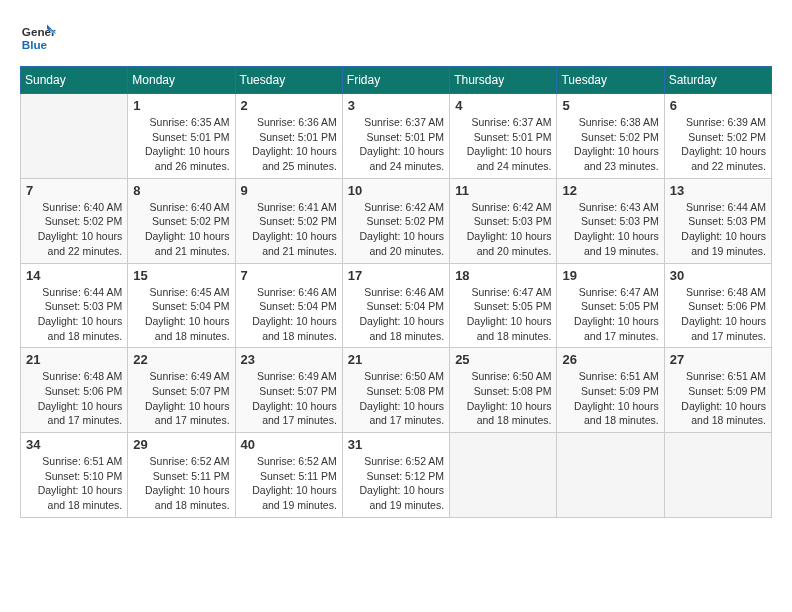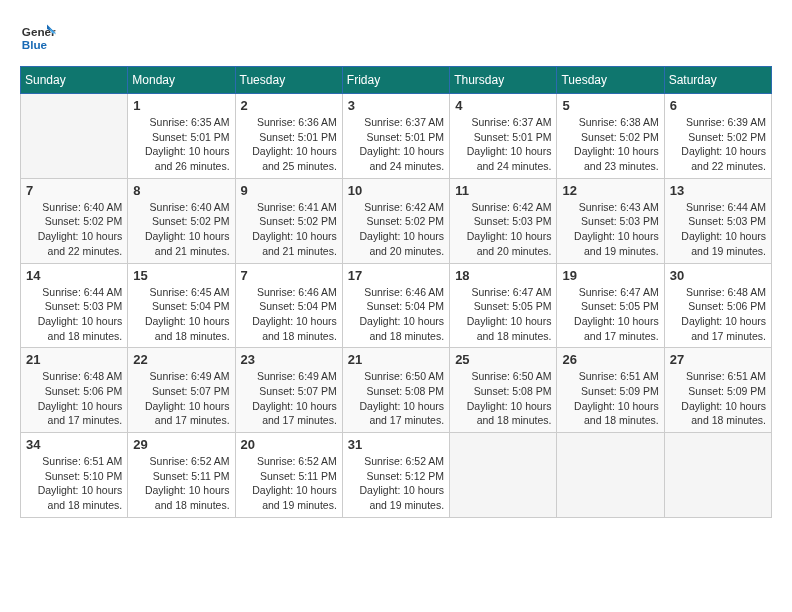--- a/index.html
+++ b/index.html
@@ -230,21 +230,21 @@
       <tr>
         <td>
           <div class="day-num">34</div>
           <div class="day-info">Sunrise: 6:51 AM<br>Sunset: 5:10 PM<br>Daylight: 10 hours and 18 minutes.</div>
         </td>
         <td>
           <div class="day-num">29</div>
           <div class="day-info">Sunrise: 6:52 AM<br>Sunset: 5:11 PM<br>Daylight: 10 hours and 18 minutes.</div>
         </td>
         <td>
-          <div class="day-num">20</div>
+          <div class="day-num">40</div>
           <div class="day-info">Sunrise: 6:52 AM<br>Sunset: 5:11 PM<br>Daylight: 10 hours and 19 minutes.</div>
         </td>
         <td>
           <div class="day-num">31</div>
           <div class="day-info">Sunrise: 6:52 AM<br>Sunset: 5:12 PM<br>Daylight: 10 hours and 19 minutes.</div>
         </td>
         <td class="empty-cell"></td>
         <td class="empty-cell"></td>
         <td class="empty-cell"></td>
       </tr>

